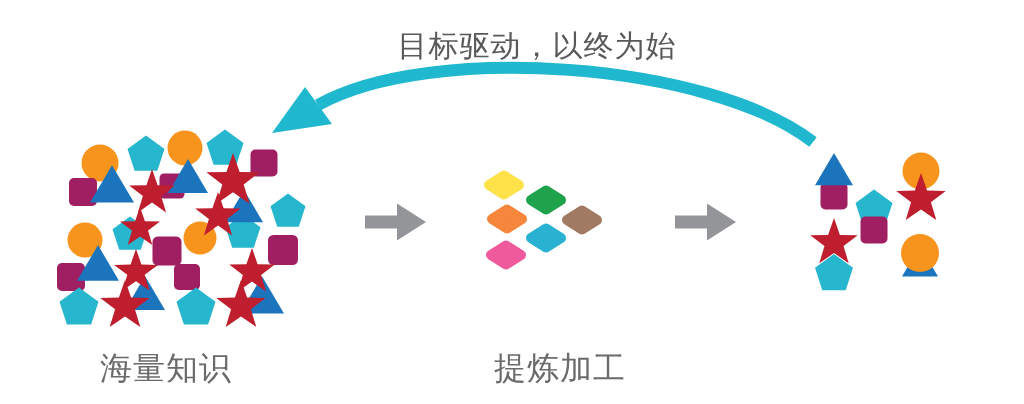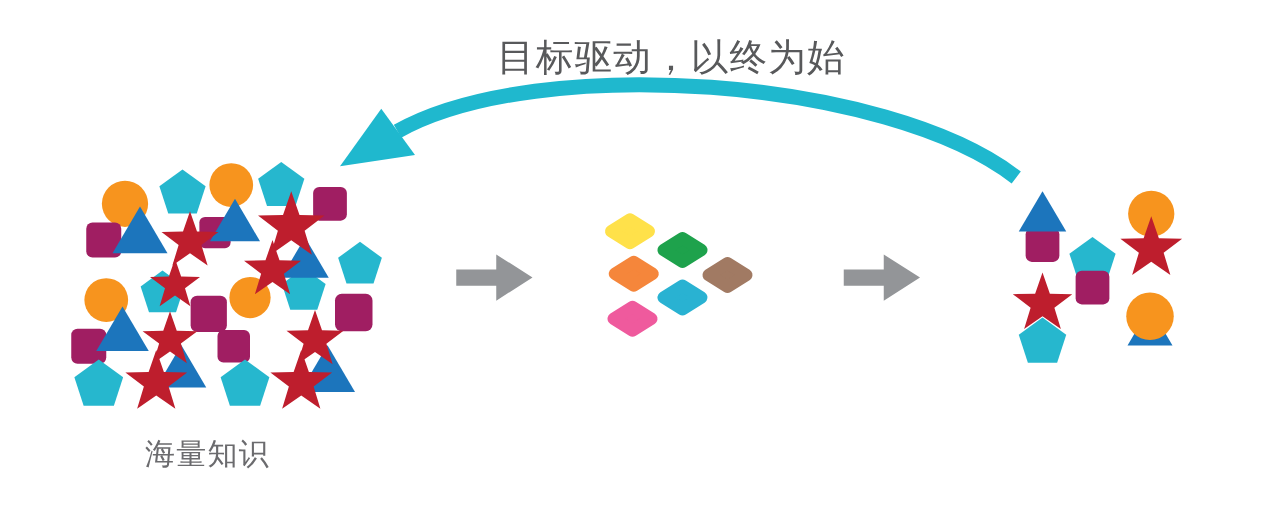--- a/index.html
+++ b/index.html
@@ -5,21 +5,21 @@
   html,body{margin:0;padding:0;background:#fff;}
   body{font-family:"DejaVu Sans","Liberation Sans",sans-serif;}
   .stage-canvas{position:relative;width:1024px;height:404px;background:#fff;overflow:hidden;}
   svg{position:absolute;left:0;top:0;}
   .title-text{
     position:absolute;top:26px;left:537px;transform:translateX(-50%);
     font-size:30px;color:#58595B;letter-spacing:1px;white-space:nowrap;font-weight:400;
   }
   .stage-label{
     position:absolute;top:347px;transform:translateX(-50%);
-    font-size:24px;color:#6B6B6E;letter-spacing:1px;white-space:nowrap;font-weight:400;
+    font-size:32px;color:#6B6B6E;letter-spacing:1px;white-space:nowrap;font-weight:400;
   }
   .label-left{left:166px;}
   .label-mid{left:560px;}
   .label-right{left:876px;}
 </style>
 </head>
 <body>
 
 <div class="stage-canvas">
 
@@ -83,13 +83,14 @@
         <rect x="860.5" y="216.5" width="27" height="27" rx="4.9" fill="#A01E62"></rect>
         <polygon points="834.0,254.0 853.0,267.8 845.7,290.2 822.3,290.2 815.0,267.8" fill="#26B7CE"></polygon>
         <polygon points="834.0,218.0 839.9,234.9 857.8,235.3 843.5,246.1 848.7,263.2 834.0,253.0 819.3,263.2 824.5,246.1 810.2,235.3 828.1,234.9" fill="#BE1E2D"></polygon>
         <polygon points="920,245.8 938,276.4 902,276.4" fill="#1C75BC"></polygon>
         <circle cx="920" cy="253" r="19" fill="#F7941E"></circle>
       </g>
   </svg>
 
   <div class="title-text" style="color: rgb(88, 89, 91);">目标驱动，以终为始</div>
   <div class="stage-label label-left" style="color: rgb(107, 107, 110);">海量知识</div>
+  <div class="stage-label label-mid" style="color: rgb(107, 107, 110);">提炼加工</div>
 </div>
 
 </body></html>

